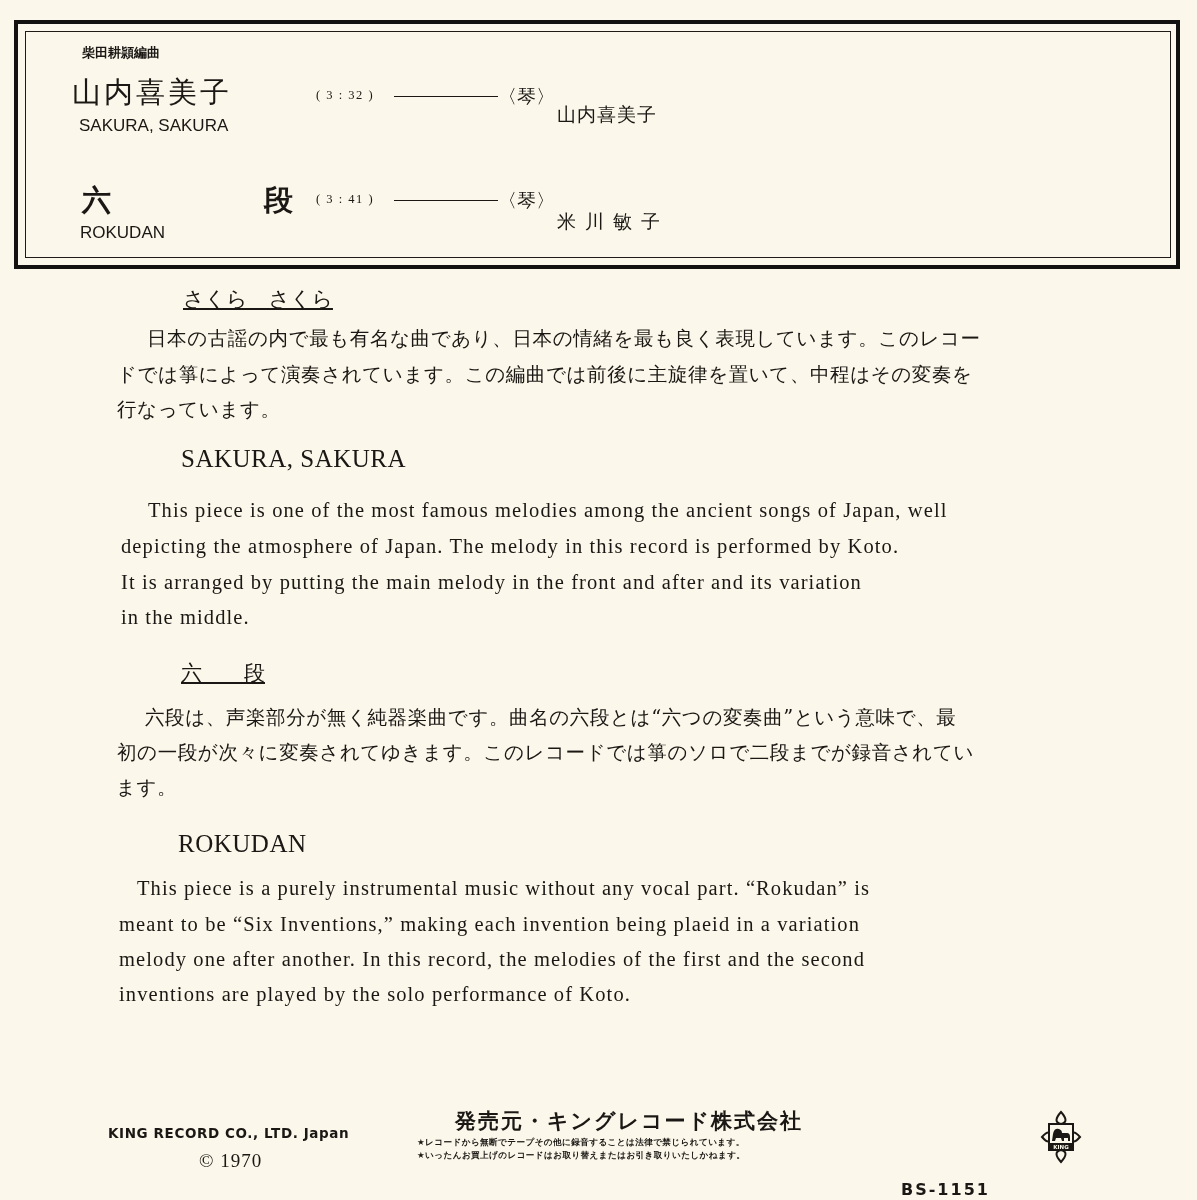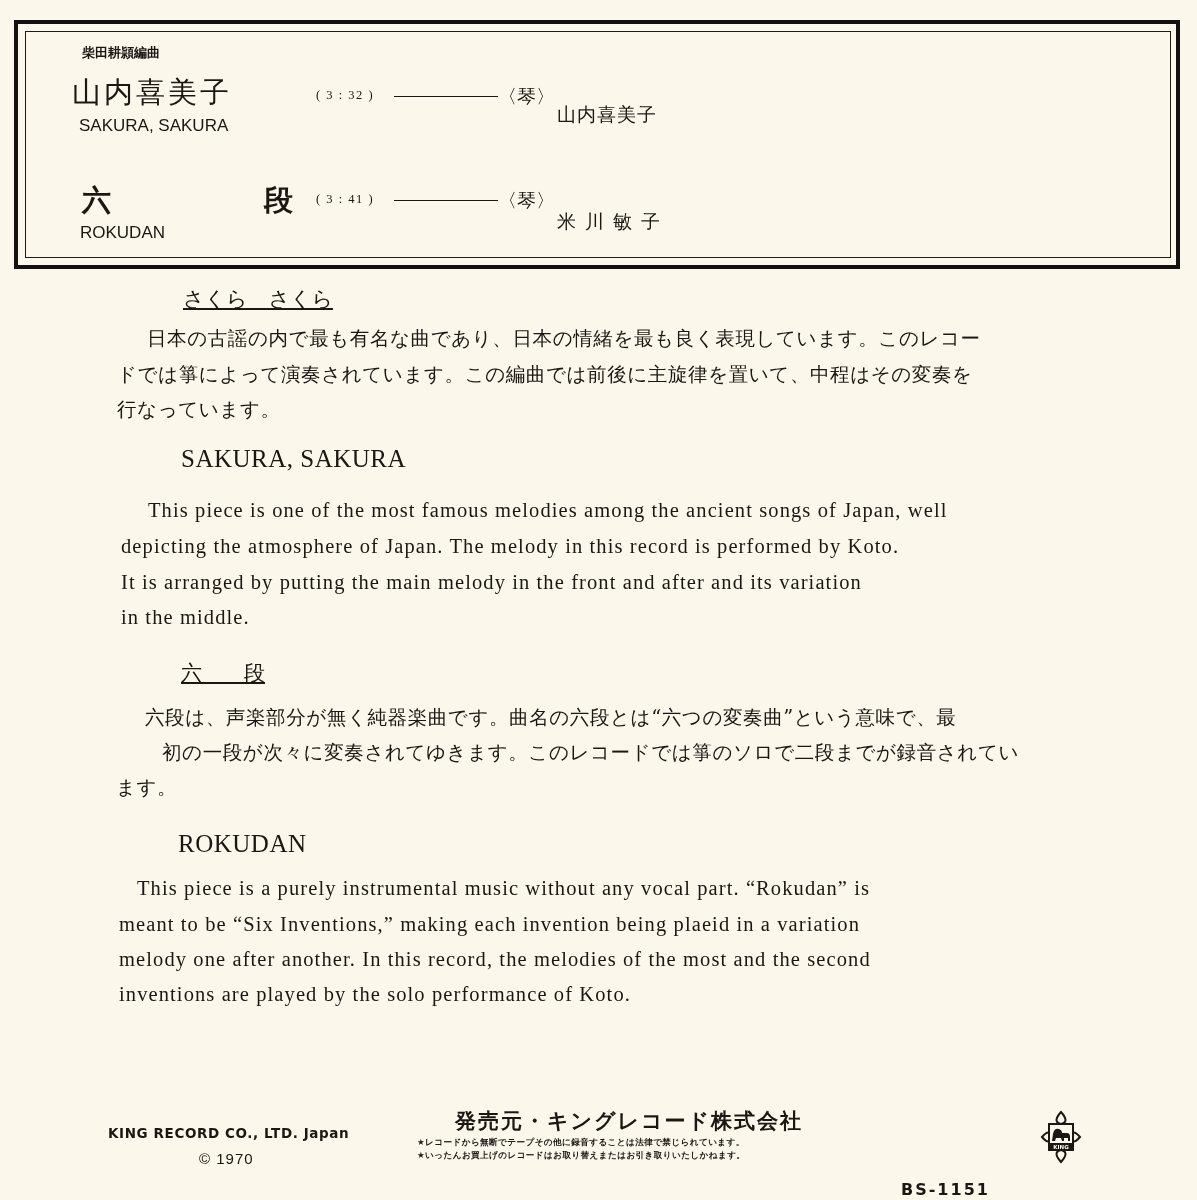--- a/index.html
+++ b/index.html
@@ -27,21 +27,21 @@
   .dash { position:absolute; height:1.3px; background:#1a1714; }
   .performer { font-family:"DejaVu Serif", serif; font-size:19px; }
   .spaced { letter-spacing:9px; }
 
   .jp-heading { font-family:"DejaVu Serif", serif; font-size:21px;text-decoration:underline; }
   .jp-line { font-family:"DejaVu Serif", serif; font-size:19.5px; letter-spacing:0.6px; }
   .en-heading { font-family:"Liberation Serif", serif; font-size:25px; letter-spacing:0.5px; }
   .en-line { font-family:"Liberation Serif", serif; font-size:20.5px; letter-spacing:1.1px; }
 
   .footer-company { font-family:"DejaVu Sans", sans-serif; font-size:13.5px; letter-spacing:0.6px; font-weight:bold; }
-  .footer-copy { font-family:Liberation Sans, sans-serif; font-size:15px; letter-spacing:1px; }
+  .footer-copy { font-family:Liberation Serif, serif; font-size:19px; letter-spacing:1px; }
   .distributor { font-family:"DejaVu Sans", sans-serif; font-weight:bold; font-size:21px; letter-spacing:2px;margin-left:40px; }
   .notice { font-family:"DejaVu Sans", sans-serif; font-weight:bold; font-size:8.6px; letter-spacing:0.4px; }
   .catalog { font-family:"DejaVu Sans", sans-serif; font-weight:bold; font-size:16px; letter-spacing:2px; }
   .logo { position:absolute; left:1040px; top:1110px; width:42px; height:54px; }
 </style>
 </head>
 <body>
 
 <div class="box-outer"></div>
 <div class="box-inner"></div>
@@ -69,27 +69,27 @@
 <div class="abs jp-line" style="left:117px; top:396px;">行なっています。</div>
 
 <div class="abs en-heading" style="left:181px; top:445px;">SAKURA, SAKURA</div>
 <div class="abs en-line" style="left:148px; top:499px;">This piece is one of the most famous melodies among the ancient songs of Japan, well</div>
 <div class="abs en-line" style="left:121px; top:535px;text-align:center;">depicting the atmosphere of Japan. The melody in this record is performed by Koto.</div>
 <div class="abs en-line" style="left:121px; top:571px;">It is arranged by putting the main melody in the front and after and its variation</div>
 <div class="abs en-line" style="left:121px; top:606px;">in the middle.</div>
 
 <div class="abs jp-heading" style="left:181px; top:659px;">六　　段</div>
 <div class="abs jp-line" style="left:145px; top:704px;">六段は、声楽部分が無く純器楽曲です。曲名の六段とは“六つの変奏曲”という意味で、最</div>
-<div class="abs jp-line" style="left:117px; top:739px;margin-left:45px;">初の一段が次々に変奏されてゆきます。このレコードでは箏のソロで二段までが録音されてい</div>
+<div class="abs jp-line" style="left:117px; top:739px;">初の一段が次々に変奏されてゆきます。このレコードでは箏のソロで二段までが録音されてい</div>
 <div class="abs jp-line" style="left:116px; top:774px;">ます。</div>
 
 <div class="abs en-heading" style="left:178px; top:830px;">ROKUDAN</div>
 <div class="abs en-line" style="left:137px; top:877px;">This piece is a purely instrumental music without any vocal part. “Rokudan” is</div>
 <div class="abs en-line" style="left:119px; top:913px;">meant to be “Six Inventions,” making each invention being plaeid in a variation</div>
-<div class="abs en-line" style="left:119px; top:948px;">melody one after another. In this record, the melodies of the most and the second</div>
+<div class="abs en-line" style="left:119px; top:948px;">melody one after another. In this record, the melodies of the first and the second</div>
 <div class="abs en-line" style="left:119px; top:983px;">inventions are played by the solo performance of Koto.</div>
 
 <div class="abs footer-company" style="left:108px; top:1125px;">KING RECORD CO., LTD. Japan</div>
 <div class="abs footer-copy" style="left:199px; top:1150px;">© 1970</div>
 
 <div class="abs distributor" style="left:415px; top:1107px;">発売元・キングレコード株式会社</div>
 <div class="abs notice" style="left:417px; top:1137px;">★レコードから無断でテープその他に録音することは法律で禁じられています。</div>
 <div class="abs notice" style="left:417px; top:1150px;">★いったんお買上げのレコードはお取り替えまたはお引き取りいたしかねます。</div>
 
 <div class="abs catalog" style="left:901px; top:1180px;">BS-1151</div>

